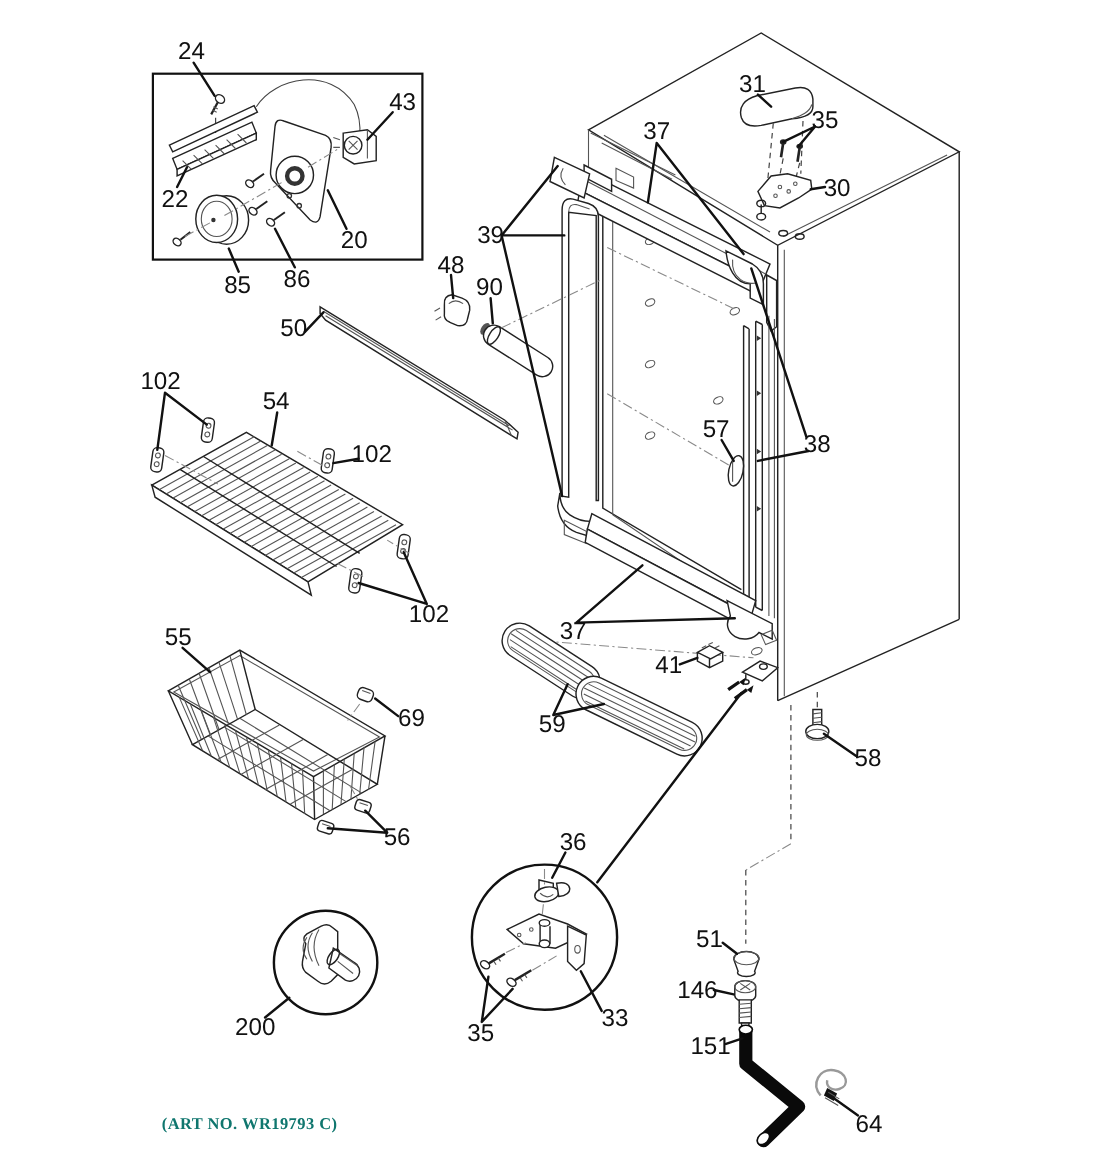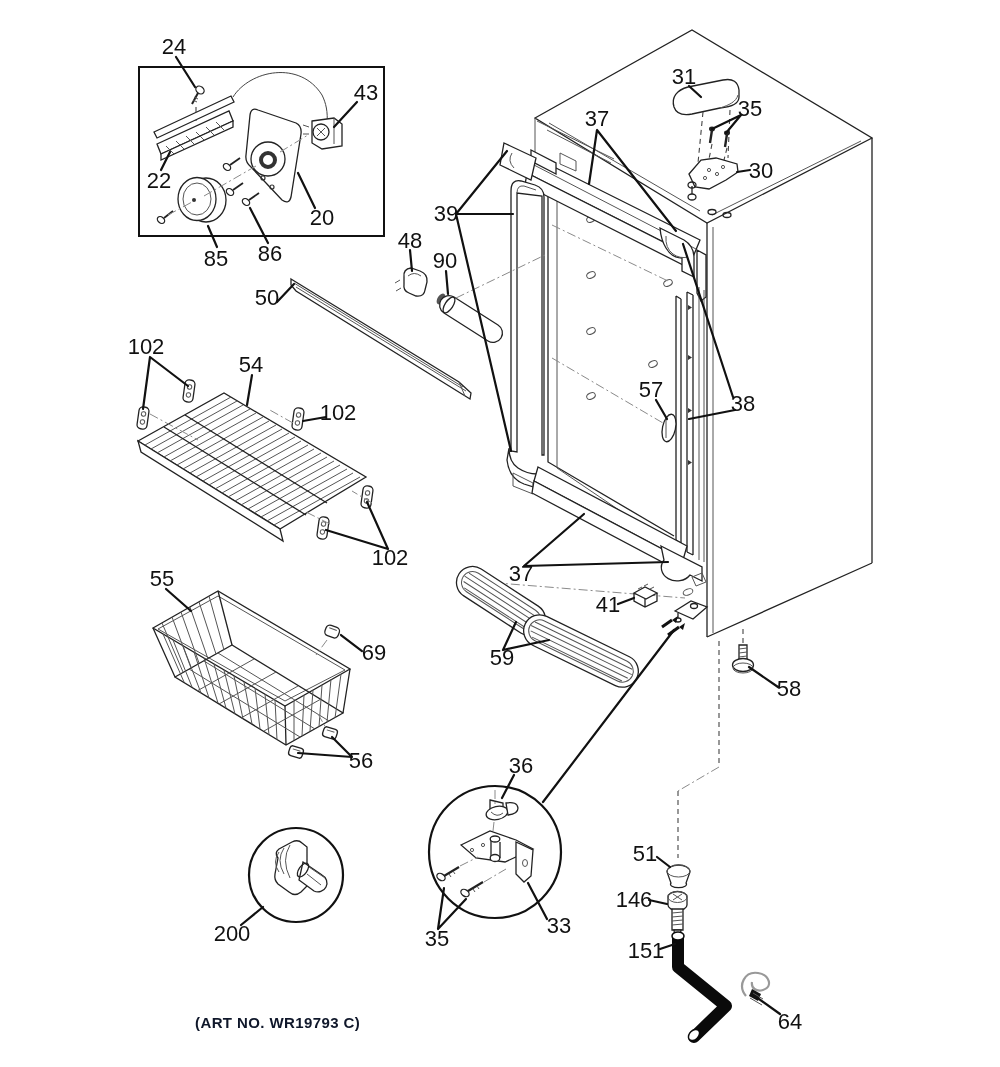--- a/index.html
+++ b/index.html
@@ -1,19 +1,19 @@
 <!DOCTYPE html>
 <html><head>
 <meta charset="utf-8">
 <style>
   html,body{margin:0;padding:0;background:#fff;width:1000px;height:1067px;overflow:hidden;}
   #stage{position:relative;width:1000px;height:1067px;background:#ffffff;font-family:"Liberation Sans",sans-serif;border-radius:14px;}
   svg{position:absolute;left:0;top:0;}
   .part-label{font-family:"Liberation Sans",sans-serif;font-size:22px;fill:#111;font-weight:500;}
-  #art-no{position:absolute;left:147px;top:1014px;font-size:15px;font-weight:bold;color:#0f172a;letter-spacing:.4px;font-family:Liberation Sans, sans-serif;margin-left:48px;}
+  #art-no{position:absolute;left:147px;top:1014px;font-size:15px;font-weight:bold;color:#0f766e;letter-spacing:.4px;font-family:Liberation Serif, serif;}
   .ln{stroke:#222;stroke-width:1.3;fill:none;}
   .lnf{stroke:#222;stroke-width:1.3;fill:#fff;}
   .thin{stroke:#555;stroke-width:1;fill:none;}
   .leader{stroke:#111;stroke-width:2.2;fill:none;stroke-linecap:round;stroke-linejoin:round;}
   .dash{stroke:#444;stroke-width:1.1;fill:none;stroke-dasharray:5,4;}
   .ddot{stroke:#8a8a8a;stroke-width:1;fill:none;stroke-dasharray:9,3,2,3;}
   .wire{stroke:#444;stroke-width:1;fill:none;}
 </style>
 </head>
 <body>

